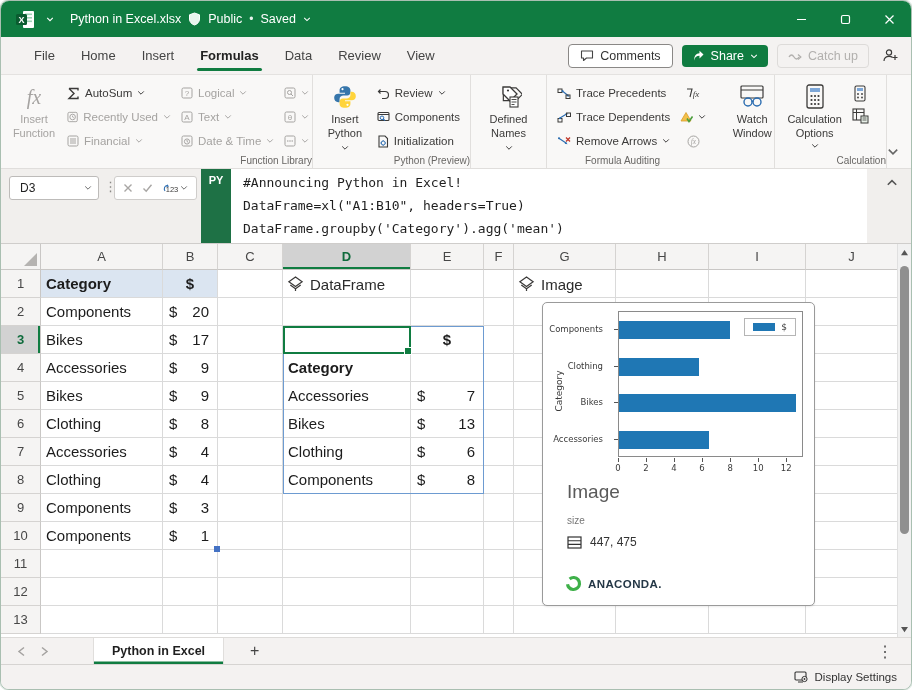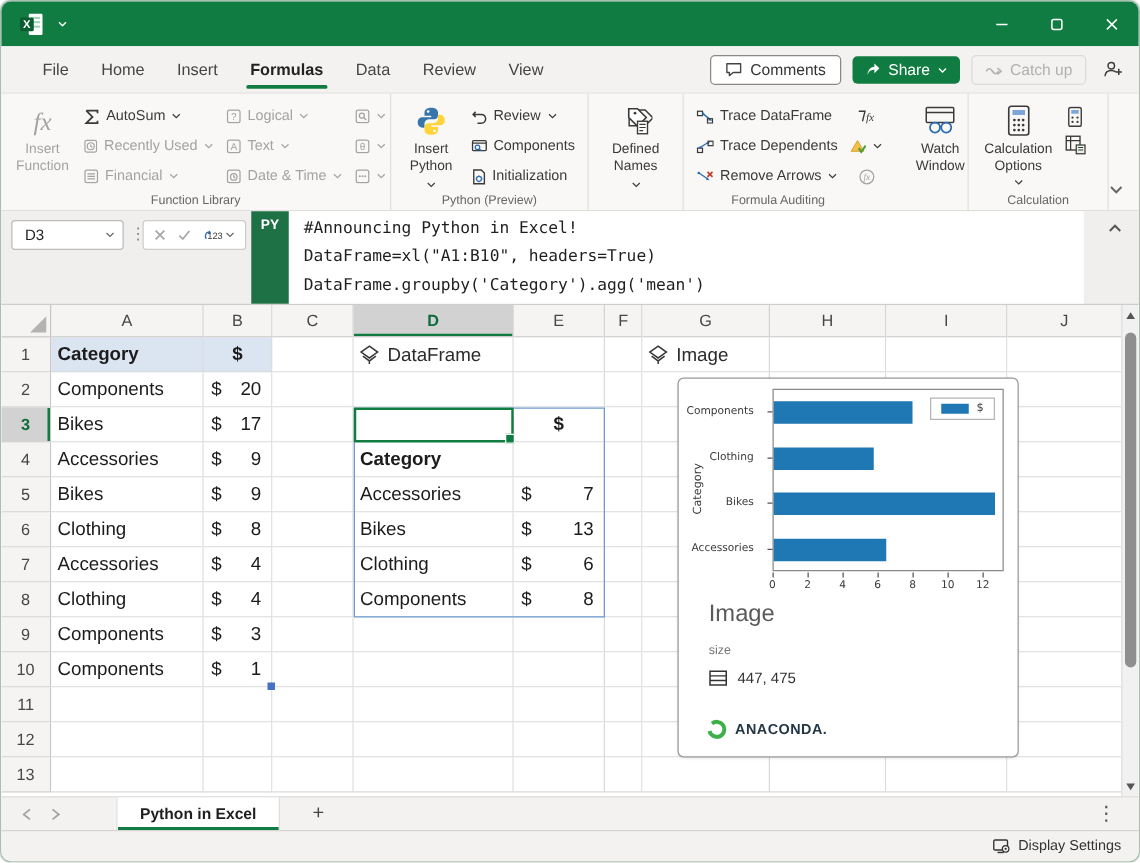--- a/index.html
+++ b/index.html
@@ -34,21 +34,21 @@
     border-radius:4px; padding:4px 10px; font-size:12.5px; cursor:pointer; }
   .btn-catchup{ display:flex; align-items:center; gap:6px; border:1px solid #dddbd9; border-radius:4px;
     padding:4px 10px; font-size:12.5px; color:#b2b0ae; }
   .icon-person{ margin-left:4px; cursor:pointer; }
 
   
   .ribbon{ position:absolute; left:0; top:74px; right:0; height:94px; background:#f9f8f7;
     border-bottom:1px solid #e0dedc; display:flex; align-items:stretch; }
   .rgroup{ position:relative; display:flex; align-items:flex-start; gap:6px;
     padding:6px 8px 16px 8px; border-right:1px solid #e1dfdd; }
-  .rgroup-label{ position:absolute; left:0; right:0; bottom:2px; text-align:center; font-size:10px;
+  .rgroup-label{ position:absolute; left:0; right:0; bottom:2px; text-align:right; font-size:10px;
     color:#686664; white-space:nowrap; }
   .bigbtn{ display:flex; flex-direction:column; align-items:center; justify-content:flex-start;
     gap:3px; width:56px; padding-top:3px; font-size:11px; color:#3b3a39; text-align:center;
     line-height:1.25; cursor:pointer; }
   .bigbtn.dis{ color:#a5a3a1; }
   .rcol{ display:flex; flex-direction:column; justify-content:flex-start; }
   .rrow{ display:flex; align-items:center; gap:5px; height:24px; font-size:11.5px; color:#3b3a39;
     white-space:nowrap; cursor:pointer; padding:0 2px; }
   .rrow.dis{ color:#a5a3a1; }
   .caret{ width:8px; height:8px; flex:0 0 auto; }
@@ -169,20 +169,36 @@
           <rect x="1" y="5" width="11" height="11" rx="1.5" fill="#0b5c30"></rect>
           <text x="6.5" y="13.6" font-size="9" font-weight="bold" fill="#fff" text-anchor="middle" font-family="Liberation Sans, sans-serif">X</text>
         </svg>
       </span>
       <span>
         <svg class="caret" viewBox="0 0 10 10" width="10" height="10">
             <path d="M1.5 3.5 L5 7 L8.5 3.5" stroke="#fff" stroke-width="1.4" fill="none"></path>
           </svg>
       </span>
     </div>
+    <div class="tb-title">
+      <span>Python in Excel.xlsx</span>
+      <span>
+        <svg width="13" height="14" viewBox="0 0 13 14">
+            <path d="M6.5 1 L11.5 2.8 V7 C11.5 10 9.3 12.2 6.5 13 C3.7 12.2 1.5 10 1.5 7 V2.8 Z" fill="#e9f5ee" stroke="#fff" stroke-width="1"></path>
+          </svg>
+      </span>
+      <span>Public</span>
+      <span class="tb-dot">•</span>
+      <span>Saved</span>
+      <span>
+        <svg class="caret" viewBox="0 0 10 10" width="9" height="9">
+            <path d="M1.5 3.5 L5 7 L8.5 3.5" stroke="#fff" stroke-width="1.3" fill="none"></path>
+          </svg>
+      </span>
+    </div>
     <div class="tb-controls">
       <div class="tb-btn">
         <svg width="11" height="11" viewBox="0 0 11 11">
             <path d="M1 5.5 H10" stroke="#fff" stroke-width="1.2"></path>
           </svg>
       </div>
       <div class="tb-btn">
         <svg width="11" height="11" viewBox="0 0 11 11">
             <rect x="1.5" y="1.5" width="8" height="8" rx="1.5" stroke="#fff" stroke-width="1.2" fill="none"></rect>
           </svg>
@@ -411,21 +427,21 @@
     <div class="rgroup" style="width:228px">
       <div class="rcol" style="width:122px">
         <div class="rrow">
           <svg width="14" height="11" viewBox="0 0 14 11">
               <rect x="1" y="1" width="4" height="3.5" stroke="#3b3a39" fill="none"></rect>
               <path d="M5 2.7 L11 7.5" stroke="#2b6cb0" stroke-width="1.1"></path>
               <circle cx="5.5" cy="3" r="1" fill="#2b6cb0"></circle>
               <path d="M12.5 8.7 L9.5 8.2 L11 6.2 Z" fill="#2b6cb0"></path>
               <rect x="9" y="7" width="4" height="3.5" stroke="#3b3a39" fill="none"></rect>
             </svg>
-          <span>Trace DataFrame</span>
+          <span>Trace Precedents</span>
         </div>
         <div class="rrow">
           <svg width="14" height="11" viewBox="0 0 14 11">
               <rect x="1" y="6.5" width="4" height="3.5" stroke="#3b3a39" fill="none"></rect>
               <path d="M3 6 L9.5 2" stroke="#2b6cb0" stroke-width="1.1"></path>
               <circle cx="3" cy="6.2" r="1" fill="#2b6cb0"></circle>
               <path d="M11 1.2 L8.3 1.6 L9.6 3.6 Z" fill="#2b6cb0"></path>
               <rect x="9.5" y="1" width="4" height="3.5" stroke="#3b3a39" fill="none"></rect>
             </svg>
           <span>Trace Dependents</span>

